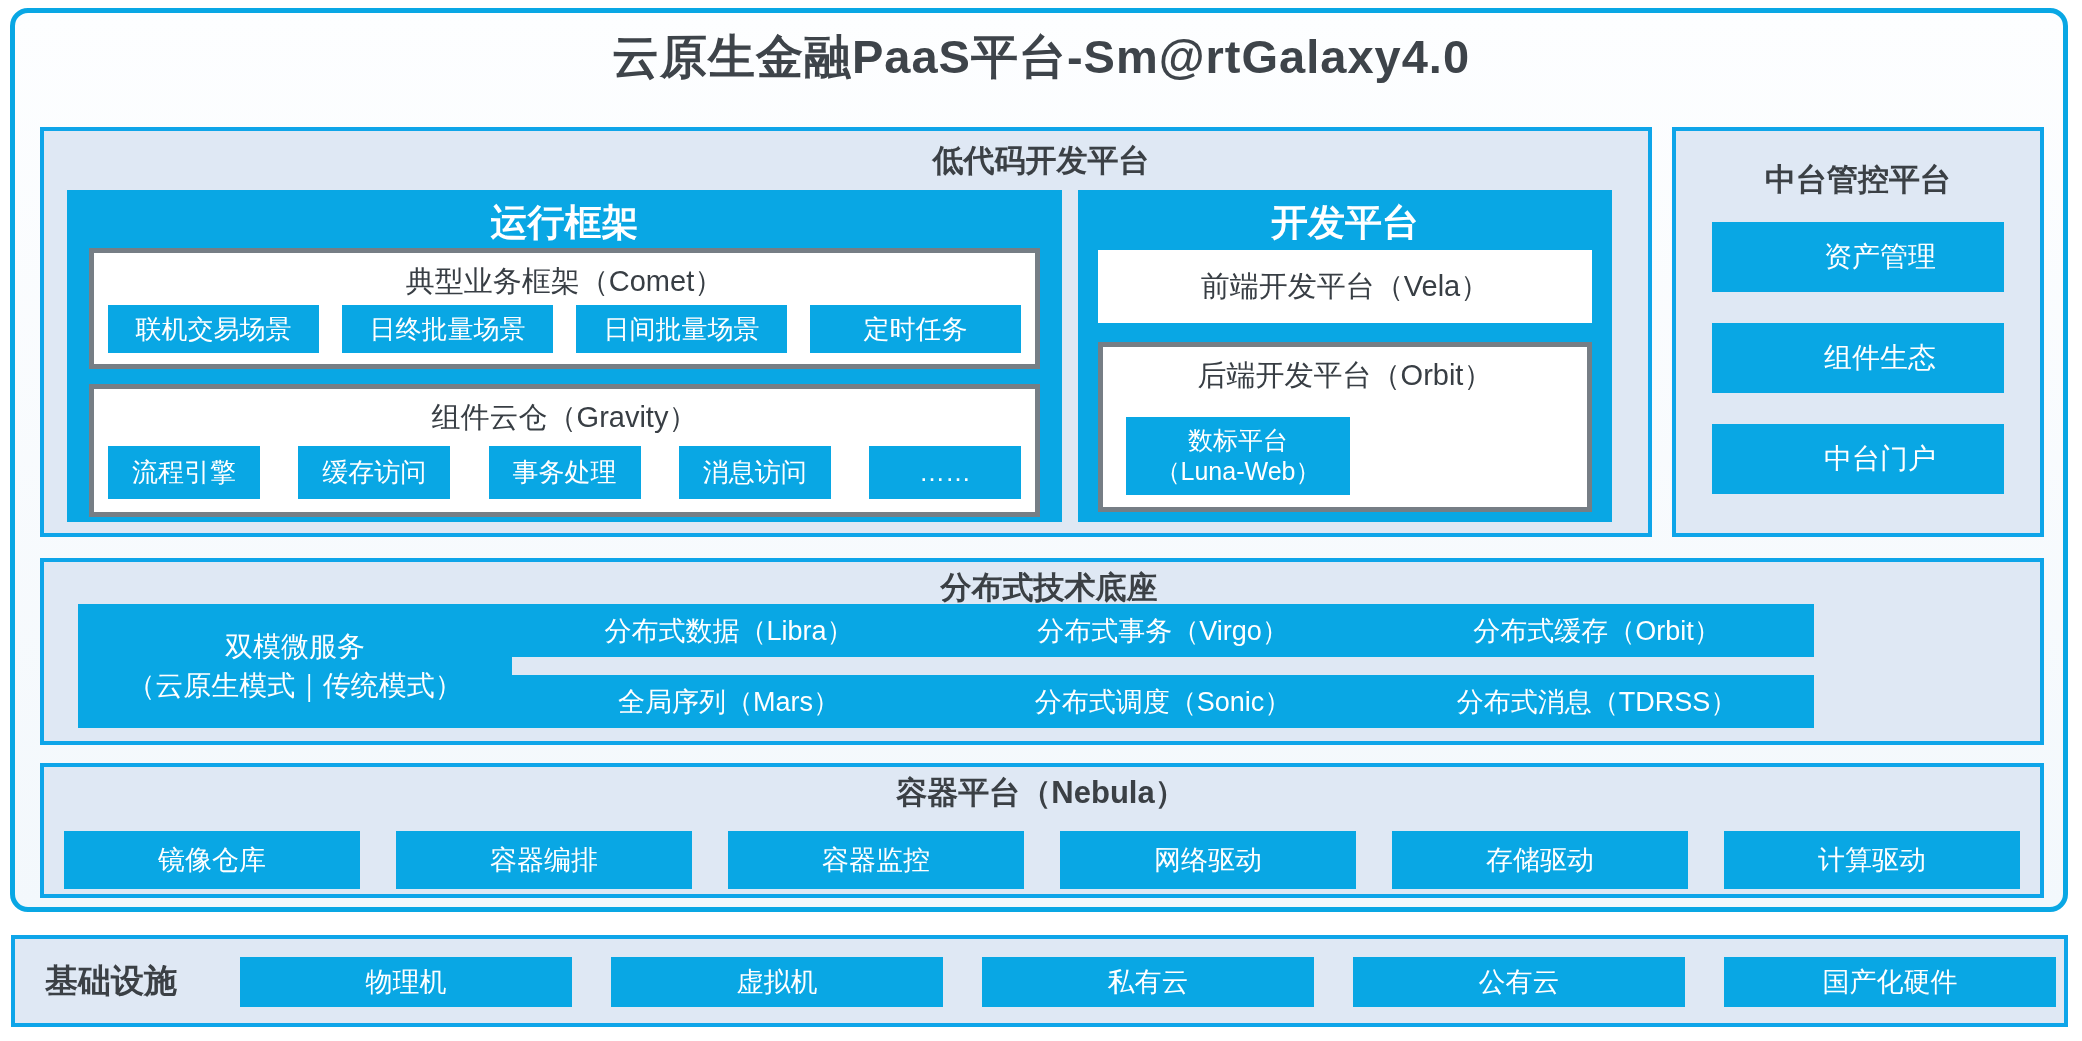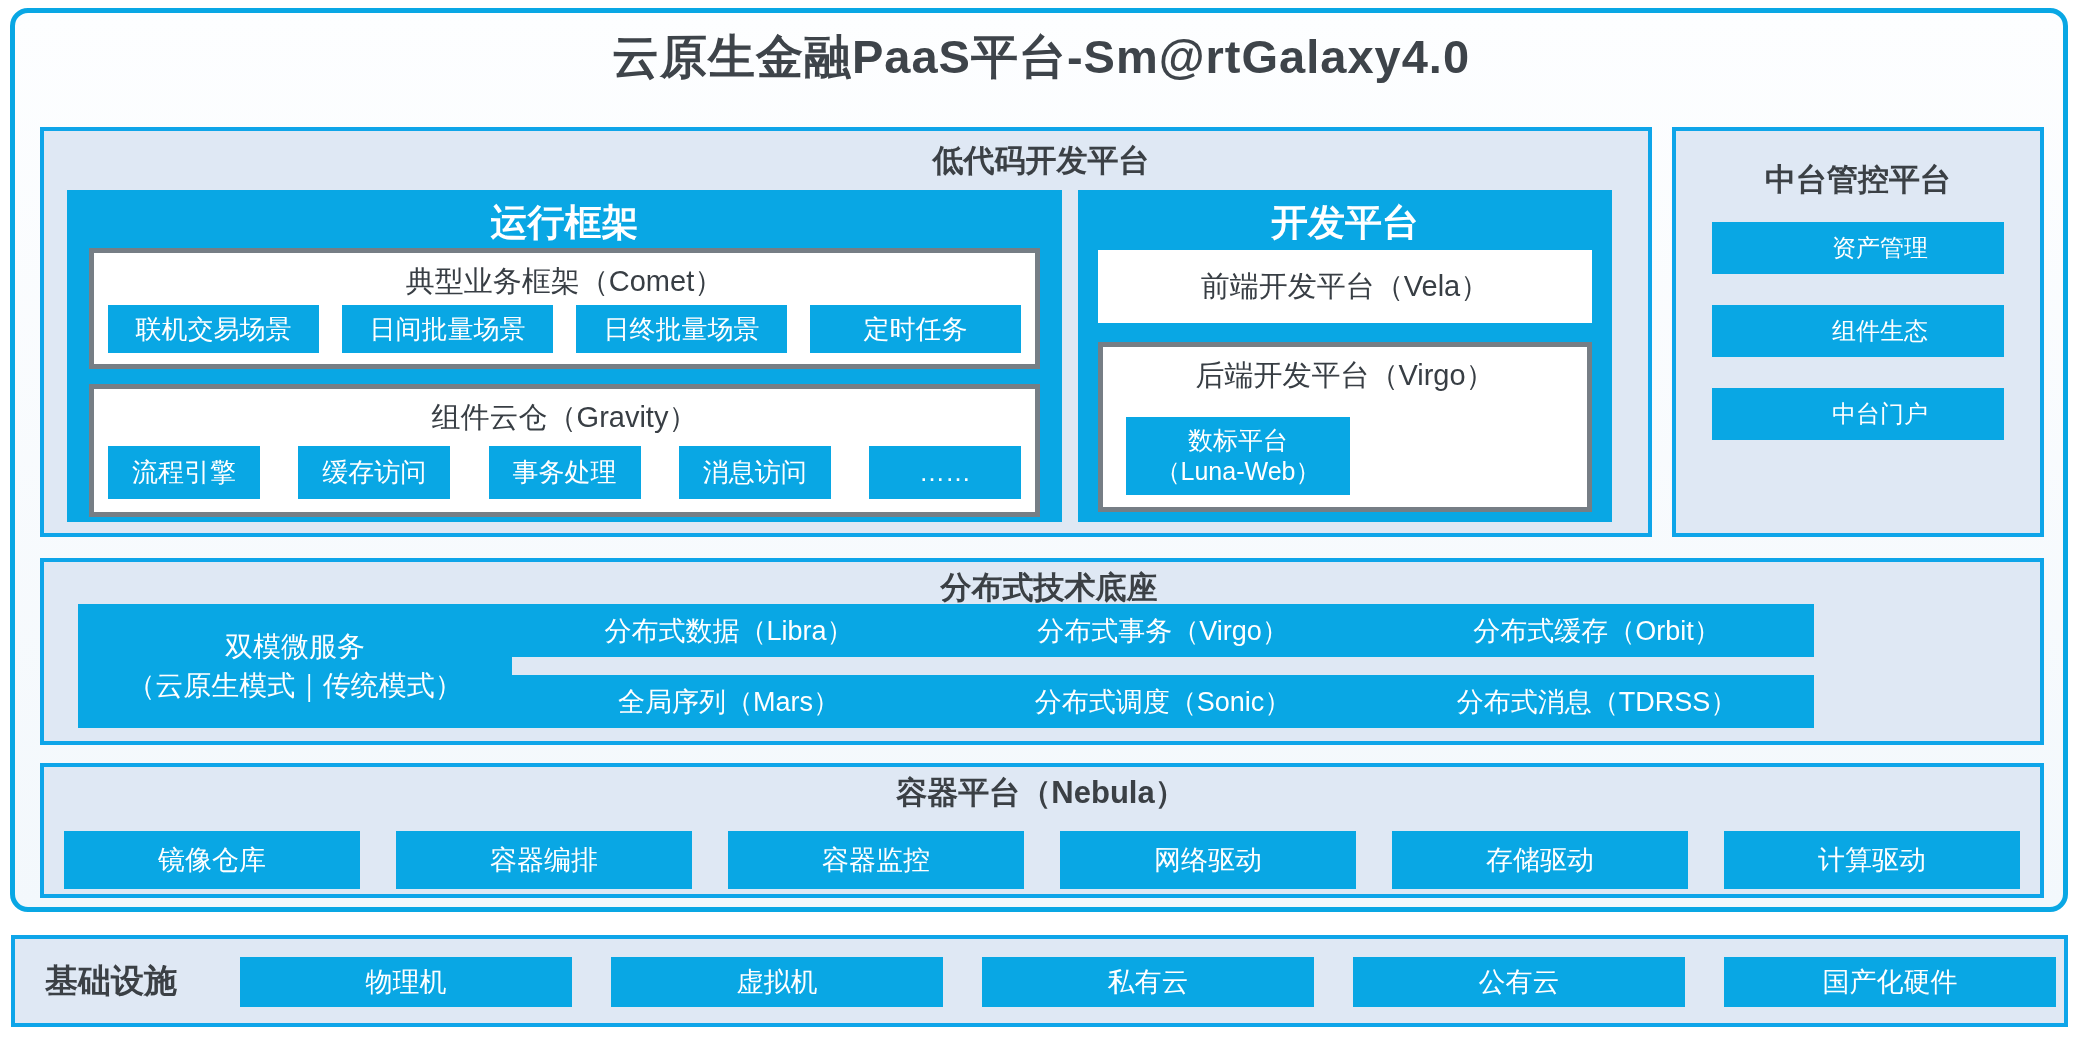--- a/index.html
+++ b/index.html
@@ -50,21 +50,21 @@
 
   .vela-box { left:20px; top:60px; width:494px; height:73px; font-size:29px; color:#383E44; font-weight:500; }
   .luna-box { left:20px; top:152px; width:494px; height:170px; }
   .luna-chips { position:absolute; left:15px; right:15px; bottom:12px; height:78px;
     display:flex; justify-content:space-between;margin-left:8px; }
   .luna-chips .chip { width:224px; font-size:25px; line-height:1.25; }
 
   .mgmt-label { position:absolute; left:0; top:28px; width:100%; text-align:center; }
   .mgmt-chips { position:absolute; left:36px; top:91px; width:292px;
     display:flex; flex-direction:column; gap:31px; }
-  .mgmt-chips .chip { height:52px; font-size:24px;padding-left:44px; }
+  .mgmt-chips .chip { height:70px; font-size:28px;padding-left:44px; }
 
   
   .dist-box { left:40px; top:558px; width:2004px; height:187px; }
   .dist-label { top:567px;margin-left:8px; }
   .dist-grid { position:absolute; left:34px; right:20px; top:42px; height:124px;
     display:flex; }
   .dist-col { width:434px; display:flex; flex-direction:column; justify-content:space-between; }
   .dist-featured { width:434px; height:124px; font-size:28px; line-height:1.4; }
   .dist-col .chip { height:53px; font-size:27px; }
 
@@ -95,22 +95,22 @@
   <div class="lightbox lowcode-box"></div>
   <div class="sec-label lowcode-label canvas-centered">低代码开发平台</div>
 
   <div class="blue-panel runtime-panel">
     <div class="panel-title">运行框架</div>
 
     <div class="white-box comet-box">
       <div class="wb-title">典型业务框架（Comet）</div>
       <div class="comet-chips">
         <div class="chip">联机交易场景</div>
+        <div class="chip">日终批量场景</div>
         <div class="chip">日间批量场景</div>
-        <div class="chip">日终批量场景</div>
         <div class="chip">定时任务</div>
       </div>
     </div>
 
     <div class="white-box gravity-box">
       <div class="wb-title">组件云仓（Gravity）</div>
       <div class="gravity-chips">
         <div class="chip">流程引擎</div>
         <div class="chip">缓存访问</div>
         <div class="chip">事务处理</div>
@@ -119,21 +119,21 @@
       </div>
     </div>
   </div>
 
   <div class="blue-panel dev-panel">
     <div class="panel-title">开发平台</div>
 
     <div class="white-plain vela-box">前端开发平台（Vela）</div>
 
     <div class="white-box luna-box">
-      <div class="wb-title">后端开发平台（Virgo）</div>
+      <div class="wb-title">后端开发平台（Orbit）</div>
       <div class="luna-chips">
         <div class="chip">
           <span>数标平台</span>
           <span>（Luna-Web）</span>
         </div>
       </div>
     </div>
   </div>
 
   <div class="lightbox mgmt-box">

